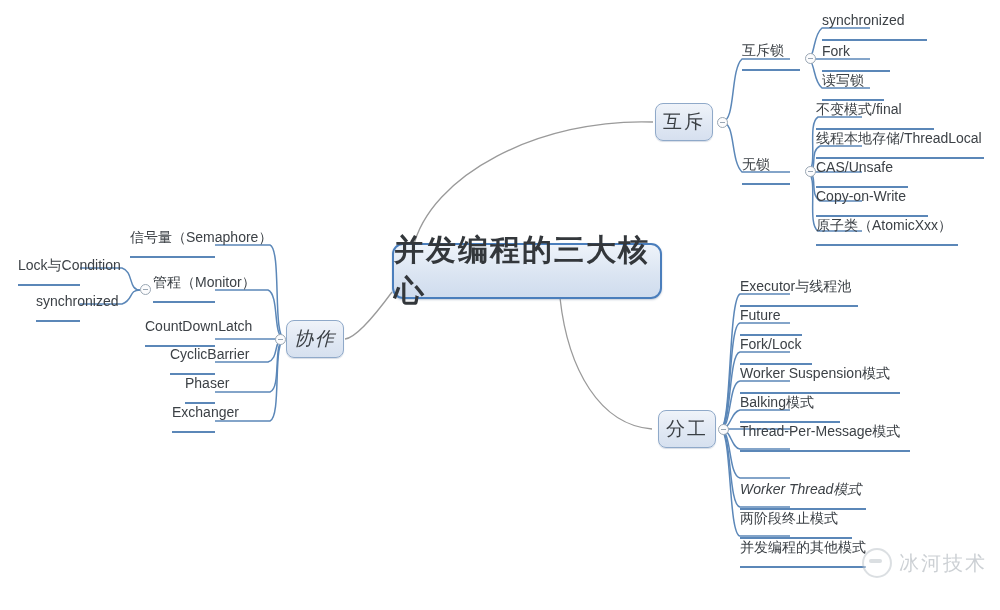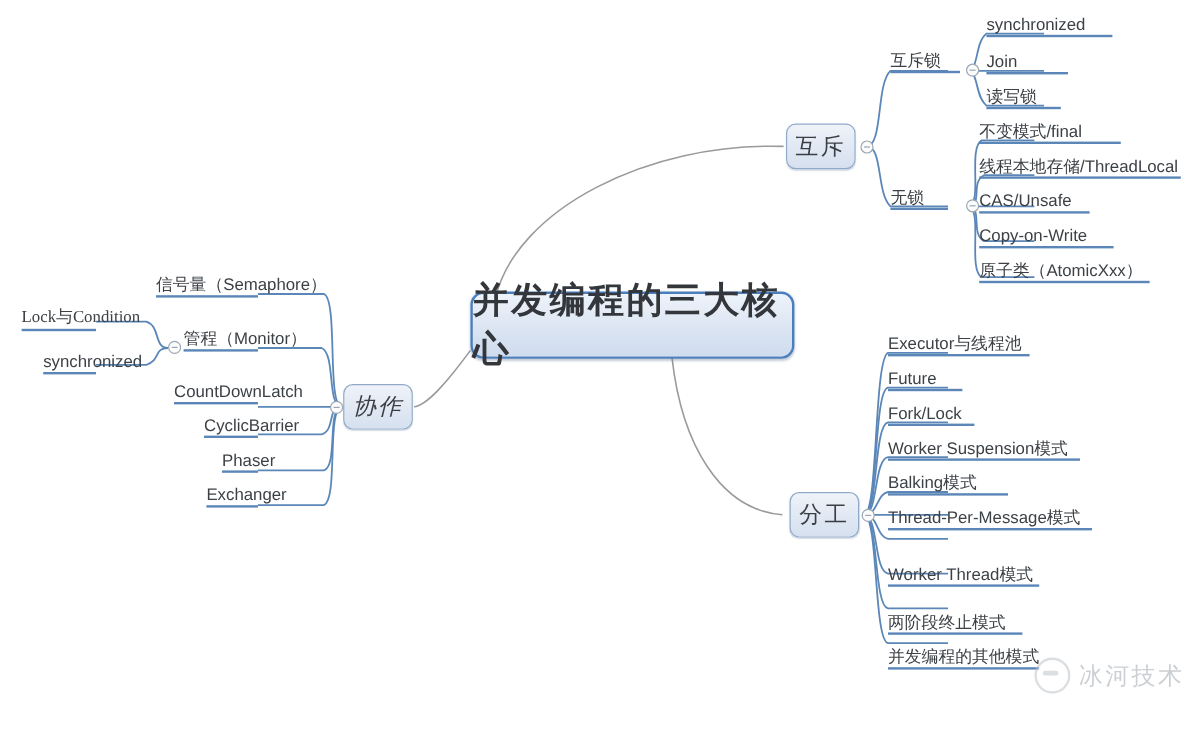--- a/index.html
+++ b/index.html
@@ -42,21 +42,21 @@
     box-shadow:0 1px 1px rgba(120,140,170,.3);
   }
 
   
   .leaf{
     position:absolute;
     box-sizing:border-box;
     color:#3c4146;
     font-size:14px;
     white-space:nowrap;
-    padding-bottom:2px;
+    padding-bottom:12px;
     line-height:18px;
   }
   .leaf.right{ text-align:left; }
   .leaf.left{ text-align:right; }
   .leaf .ul{
     position:absolute;left:0;right:0;bottom:0;
     height:2px;background:#5b87b8;
   }
   .leaf.cn{ font-size:14px; }
 
@@ -155,21 +155,21 @@
     <span>互斥锁</span>
     <span class="ul"></span>
   </div>
   <div class="toggle" style="left:805px;top:53px;"></div>
 
   <div class="leaf right" style="left:822px;top:11px;width:105px;">
     <span>synchronized</span>
     <span class="ul"></span>
   </div>
   <div class="leaf right" style="left:822px;top:42px;width:68px;">
-    <span>Join</span>
+    <span>Fork</span>
     <span class="ul"></span>
   </div>
   <div class="leaf right cn" style="left:822px;top:71px;width:62px;">
     <span>读写锁</span>
     <span class="ul"></span>
   </div>
 
   <div class="leaf right cn" style="left:742px;top:155px;width:48px;">
     <span>无锁</span>
     <span class="ul"></span>
@@ -219,21 +219,21 @@
     <span class="ul"></span>
   </div>
   <div class="leaf right cn" style="left:740px;top:393px;width:100px;">
     <span>Balking模式</span>
     <span class="ul"></span>
   </div>
   <div class="leaf right cn" style="left:740px;top:422px;width:170px;">
     <span>Thread-Per-Message模式</span>
     <span class="ul"></span>
   </div>
-  <div class="leaf right cn" style="left:740px;top:469px;width:126px;">
+  <div class="leaf right cn" style="left:740px;top:480px;width:126px;font-style:italic;">
     <span>Worker Thread模式</span>
     <span class="ul"></span>
   </div>
   <div class="leaf right cn" style="left:740px;top:509px;width:112px;">
     <span>两阶段终止模式</span>
     <span class="ul"></span>
   </div>
   <div class="leaf right cn" style="left:740px;top:538px;width:126px;">
     <span>并发编程的其他模式</span>
     <span class="ul"></span>
@@ -247,21 +247,21 @@
   <div class="leaf left cn" style="left:130px;top:228px;width:85px;">
     <span>信号量（Semaphore）</span>
     <span class="ul"></span>
   </div>
   <div class="leaf left cn" style="left:153px;top:273px;width:62px;">
     <span>管程（Monitor）</span>
     <span class="ul"></span>
   </div>
   <div class="toggle" style="left:140px;top:284px;"></div>
 
-  <div class="leaf left" style="left:18px;top:256px;width:62px;font-family:Liberation Serif, serif;">
+  <div class="leaf left" style="left:18px;top:256px;width:62px;">
     <span>Lock与Condition</span>
     <span class="ul"></span>
   </div>
   <div class="leaf left" style="left:36px;top:292px;width:44px;">
     <span>synchronized</span>
     <span class="ul"></span>
   </div>
 
   <div class="leaf left" style="left:145px;top:317px;width:70px;">
     <span>CountDownLatch</span>

